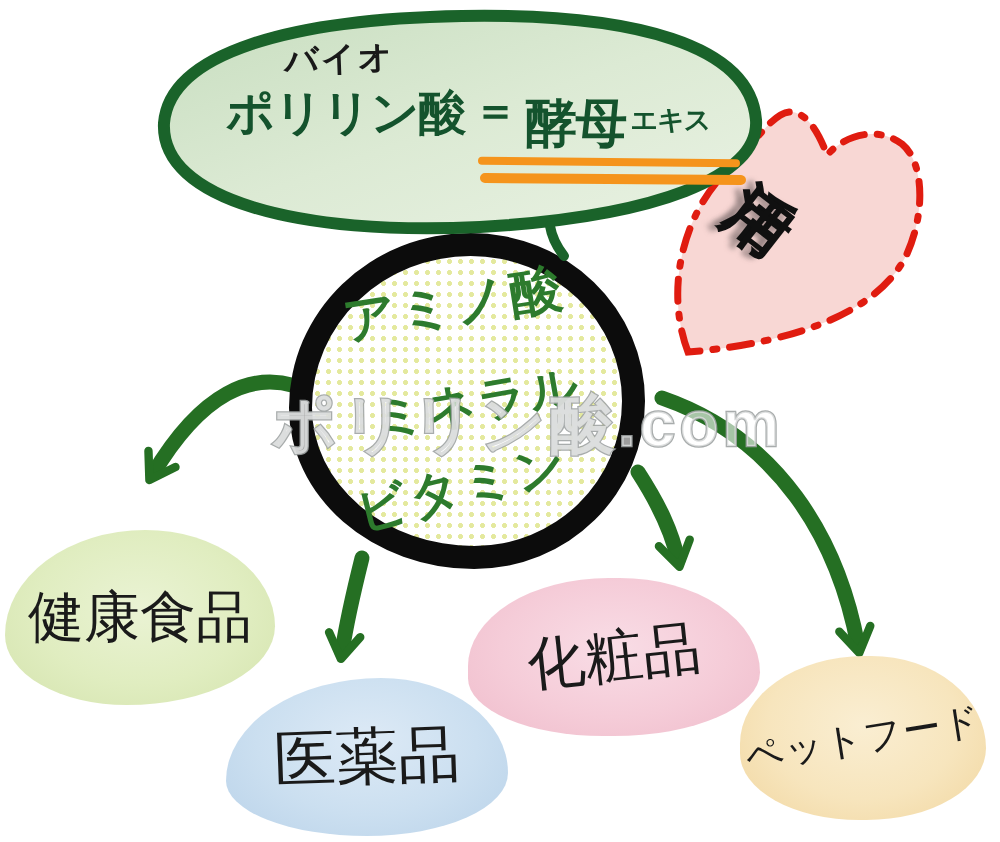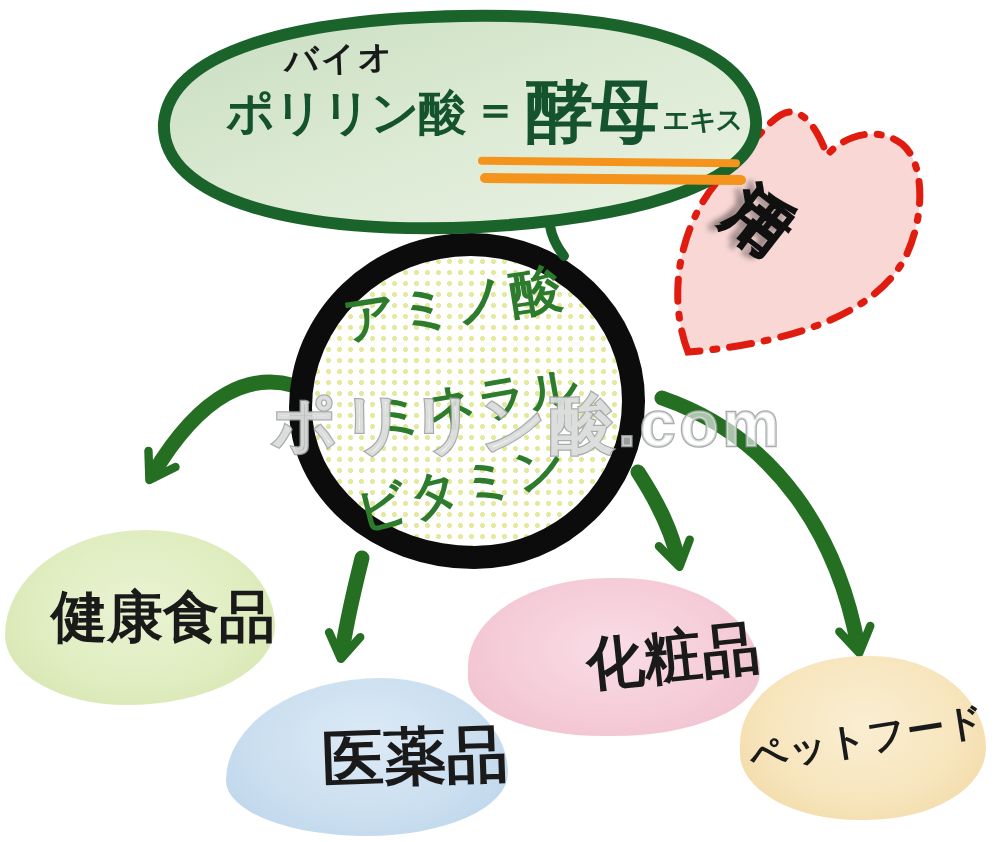--- a/index.html
+++ b/index.html
@@ -13,21 +13,21 @@
     position:absolute;left:284px;top:36px;z-index:11;
     font-size:34px;font-weight:700;color:#191919;letter-spacing:2px;
     transform:rotate(-2deg);
   }
   .bubble-main{
     position:absolute;left:226px;top:67px;z-index:11;display:flex;align-items:center;
     color:#14532d;font-weight:700;letter-spacing:-1px;white-space:nowrap;
   }
   .bubble-term-left{font-size:48px;}
   .bubble-equals{font-size:44px;margin:0 8px 6px 8px;}
-  .bubble-term-main{font-size:68px;}
+  .bubble-term-main{font-size:52px;margin-top:22px;}
   .bubble-term-suffix{font-size:27px;margin-left:4px;margin-top:14px;}
   .underline-bar{
     position:absolute;background:#f5941c;border-radius:5px;z-index:11;
   }
   .underline-bar.bar1{left:478px;top:158px;width:262px;height:8px;transform:rotate(0.6deg);}
   .underline-bar.bar2{left:480px;top:174px;width:266px;height:10px;transform:rotate(0.4deg);}
   
   .badge-svg{position:absolute;left:668px;top:100px;z-index:9;}
   .badge-label{
     position:absolute;left:774px;top:152px;z-index:10;
@@ -58,22 +58,22 @@
     position:absolute;left:272px;top:392px;z-index:20;white-space:nowrap;
     font-size:64px;font-weight:700;letter-spacing:4px;line-height:1;
     color:rgba(255,255,255,0.60);
     -webkit-text-stroke:2.5px rgba(158,163,163,0.9);
     paint-order:stroke fill;
   }
   
   .arrows-svg{position:absolute;left:0;top:0;z-index:4;}
   
   .blob{
-    position:absolute;z-index:6;display:flex;align-items:center;justify-content:flex-end;
-    color:#1a1a1a;font-weight:700;white-space:nowrap;
+    position:absolute;z-index:6;display:flex;align-items:center;justify-content:center;
+    color:#1a1a1a;font-weight:400;white-space:nowrap;
   }
   .blob-health{
     left:5px;top:530px;width:270px;height:175px;
     border-radius:52% 48% 55% 45% / 60% 55% 45% 40%;
     background:radial-gradient(ellipse at 50% 45%, #eaf3d4 0%, #e0edc0 55%, #d4e3ad 100%);
     font-size:56px;
   }
   .blob-pharma{
     left:226px;top:678px;width:282px;height:158px;
     border-radius:55% 45% 50% 50% / 65% 60% 40% 35%;

